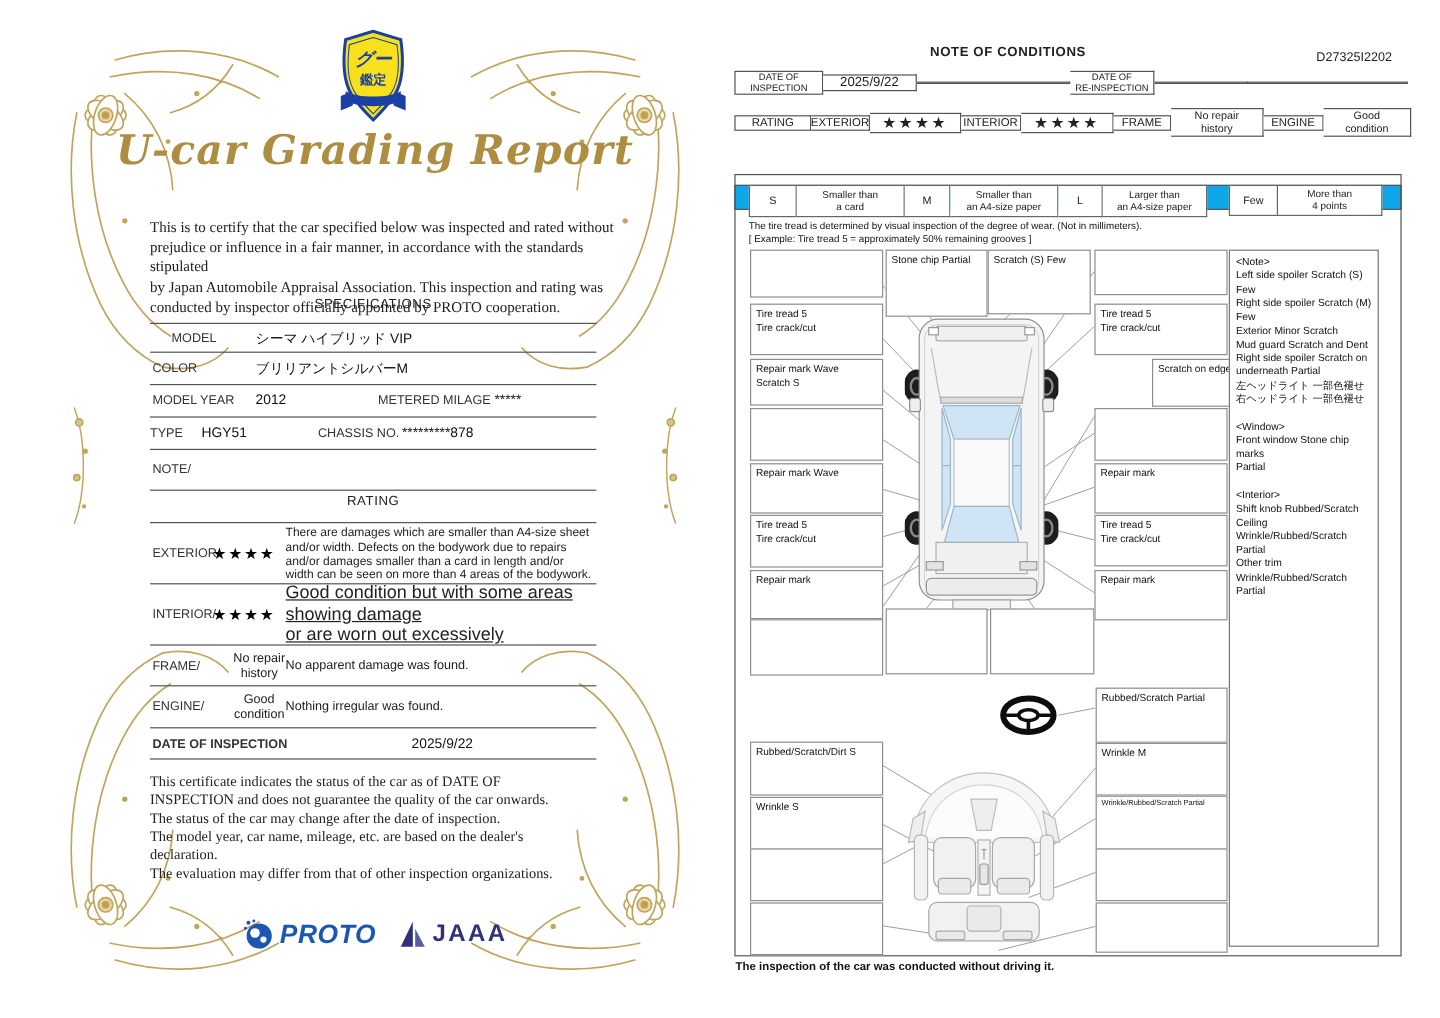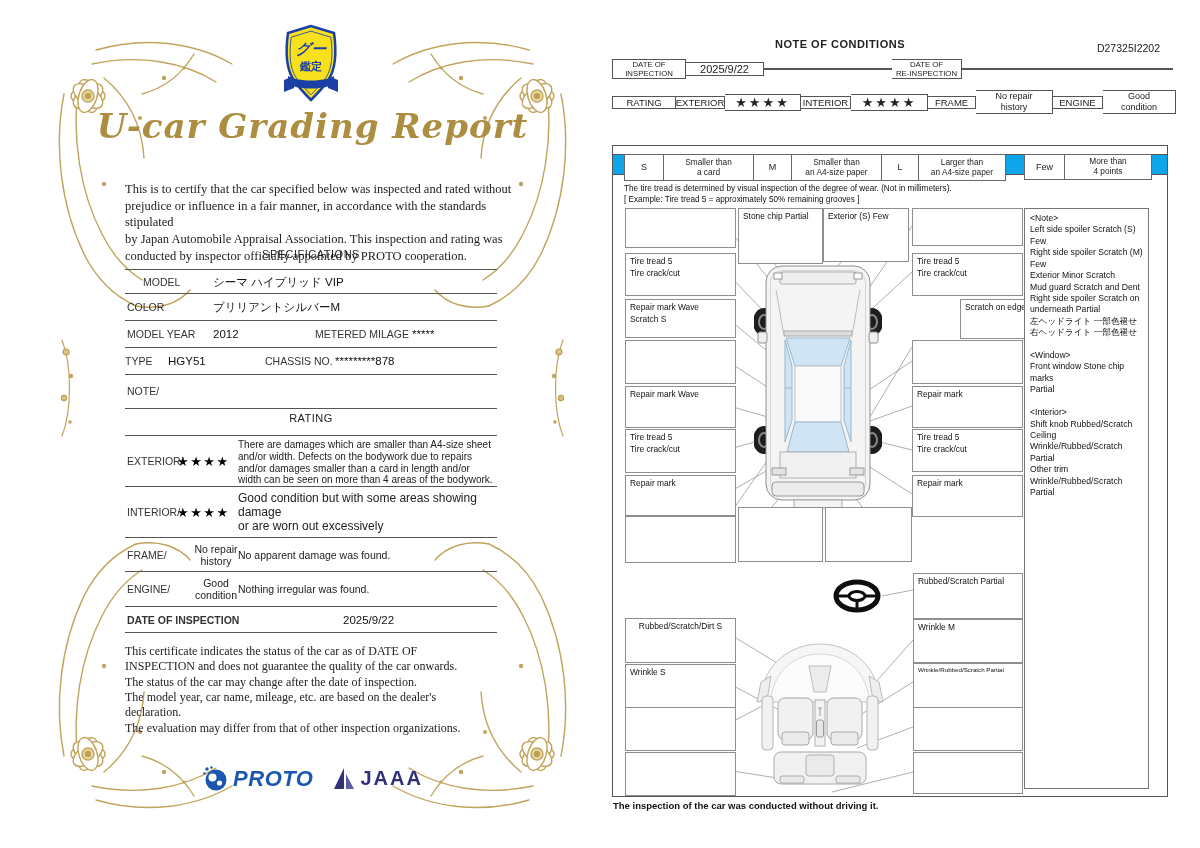--- a/index.html
+++ b/index.html
@@ -170,21 +170,21 @@
         <span class="slabel" style="left:2px;">EXTERIOR/</span>
         <span class="stars" style="left:52px;">★★★★</span>
         <div class="rtext block preline">There are damages which are smaller than A4-size sheet
 and/or width. Defects on the bodywork due to repairs
 and/or damages smaller than a card in length and/or
 width can be seen on more than 4 areas of the bodywork.</div>
       </div>
       <div class="lrow" style="height:50px;">
         <span class="slabel" style="left:2px;">INTERIOR/</span>
         <span class="stars" style="left:52px;">★★★★</span>
-        <span class="rtext preline" style="left:113px;width:262px;font-size:12px;">Good condition but with some areas showing damage
+        <span class="rtext preline" style="left:113px;width:262px;font-size:15px;text-decoration:underline;">Good condition but with some areas showing damage
 or are worn out excessively</span>
       </div>
       <div class="lrow" style="height:33px;">
         <span class="slabel" style="left:2px;">FRAME/</span>
         <span class="twoline preline" style="left:55px;width:72px;">No repair
 history</span>
         <span class="rtext" style="left:113px;font-size:10.5px;">No apparent damage was found.</span>
       </div>
       <div class="lrow" style="height:34px;">
         <span class="slabel" style="left:2px;">ENGINE/</span>
@@ -355,21 +355,21 @@
     <div class="dbox" style="left:13px;top:269px;width:101px;height:33px;">Repair mark Wave
 Scratch S</div>
     <div class="dbox" style="left:13px;top:310px;width:101px;height:38px;"></div>
     <div class="dbox" style="left:13px;top:356px;width:101px;height:36px;">Repair mark Wave</div>
     <div class="dbox" style="left:13px;top:399px;width:101px;height:38px;">Tire tread 5
 Tire crack/cut</div>
     <div class="dbox" style="left:13px;top:445px;width:101px;height:35px;">Repair mark</div>
     <div class="dbox" style="left:13px;top:486px;width:101px;height:41px;"></div>
 
     <div class="dbox" style="left:126px;top:178px;width:75px;height:50px;">Stone chip Partial</div>
-    <div class="dbox" style="left:211px;top:178px;width:76px;height:48px;">Exterior (S) Few</div>
+    <div class="dbox" style="left:211px;top:178px;width:76px;height:48px;">Scratch (S) Few</div>
 
     <div class="dbox" style="left:300px;top:178px;width:101px;height:32px;"></div>
     <div class="dbox" style="left:300px;top:223px;width:101px;height:37px;">Tire tread 5
 Tire crack/cut</div>
     <div class="dbox" style="left:300px;top:269px;width:101px;height:34px;margin-left:48px;">Scratch on edge Partial</div>
     <div class="dbox" style="left:300px;top:310px;width:101px;height:38px;"></div>
     <div class="dbox" style="left:300px;top:356px;width:101px;height:36px;">Repair mark</div>
     <div class="dbox" style="left:300px;top:399px;width:101px;height:37px;">Tire tread 5
 Tire crack/cut</div>
     <div class="dbox" style="left:300px;top:445px;width:101px;height:36px;">Repair mark</div>
@@ -423,21 +423,21 @@
       <rect x="76" y="94" width="27" height="13" rx="3" fill="#eaeaea" stroke="#a8a8a8"></rect>
       <rect x="60" y="62" width="10" height="46" fill="#f3f3f3" stroke="#b2b2b2"></rect>
       <path d="M63,70 h4 M65,70 v8" stroke="#999" fill="none"></path>
       <rect x="61.5" y="82" width="7" height="17" rx="2" fill="#e6e6e6" stroke="#9a9a9a"></rect>
       <rect x="19" y="114" width="92" height="32" rx="7" fill="#f1f1f1" stroke="#a8a8a8"></rect>
       <rect x="51" y="117" width="28" height="21" rx="3" fill="#eaeaea" stroke="#b0b0b0"></rect>
       <rect x="25" y="138" width="24" height="7" rx="2" fill="#e9e9e9" stroke="#ababab"></rect>
       <rect x="81" y="138" width="24" height="7" rx="2" fill="#e9e9e9" stroke="#ababab"></rect>
     </svg>
 
-    <div class="dbox" style="left:13px;top:588px;width:101px;height:39px;text-align:center;">Rubbed/Scratch/Dirt S</div>
+    <div class="dbox" style="left:13px;top:588px;width:101px;height:39px;">Rubbed/Scratch/Dirt S</div>
     <div class="dbox" style="left:13px;top:634px;width:101px;height:38px;">Wrinkle S</div>
     <div class="dbox" style="left:13px;top:677px;width:101px;height:38px;"></div>
     <div class="dbox" style="left:13px;top:722px;width:101px;height:38px;"></div>
 
     <div class="dbox" style="left:301px;top:543px;width:100px;height:40px;">Rubbed/Scratch Partial</div>
     <div class="dbox" style="left:301px;top:589px;width:100px;height:38px;">Wrinkle M</div>
     <div class="dbox tiny" style="left:301px;top:633px;width:100px;height:39px;">Wrinkle/Rubbed/Scratch Partial</div>
     <div class="dbox" style="left:301px;top:677px;width:100px;height:38px;"></div>
     <div class="dbox" style="left:301px;top:722px;width:100px;height:36px;"></div>
 

